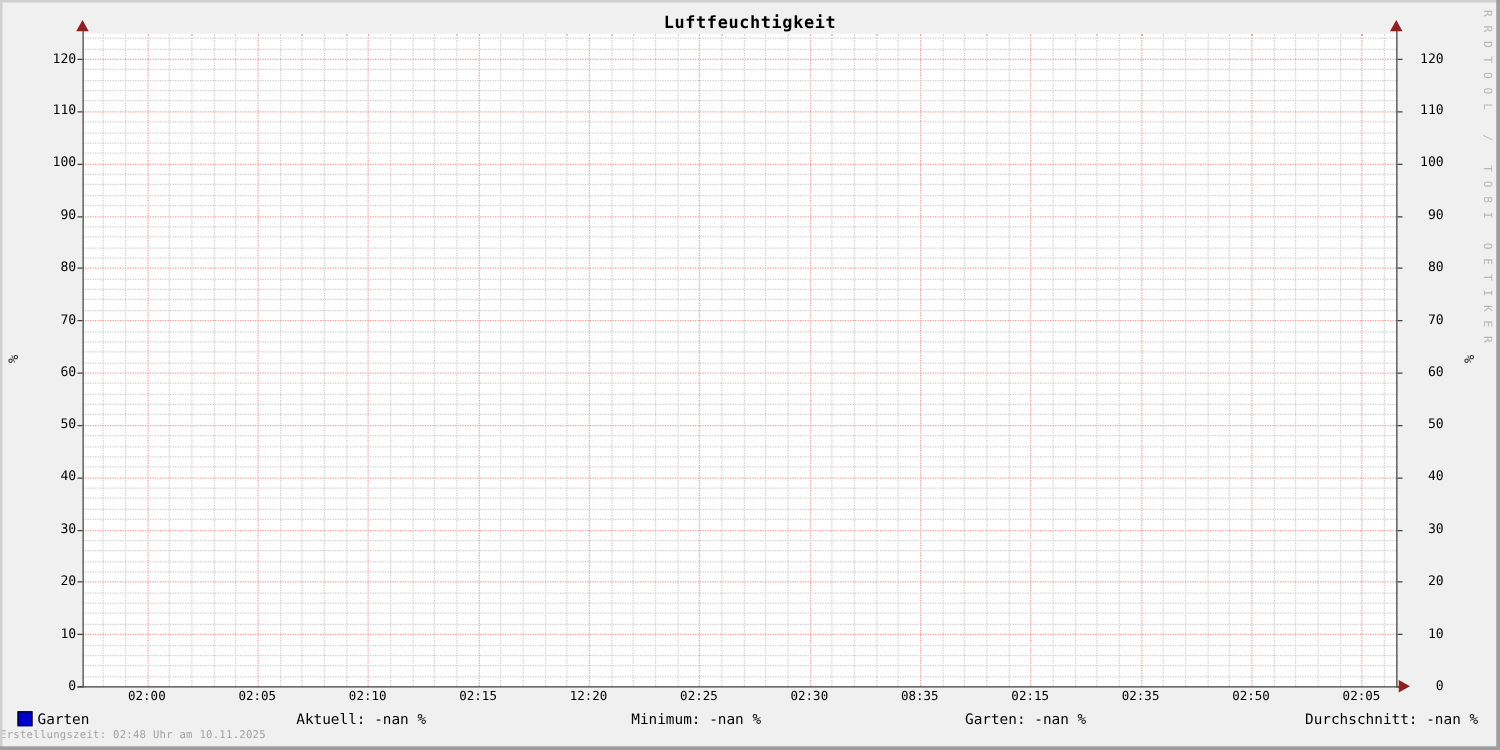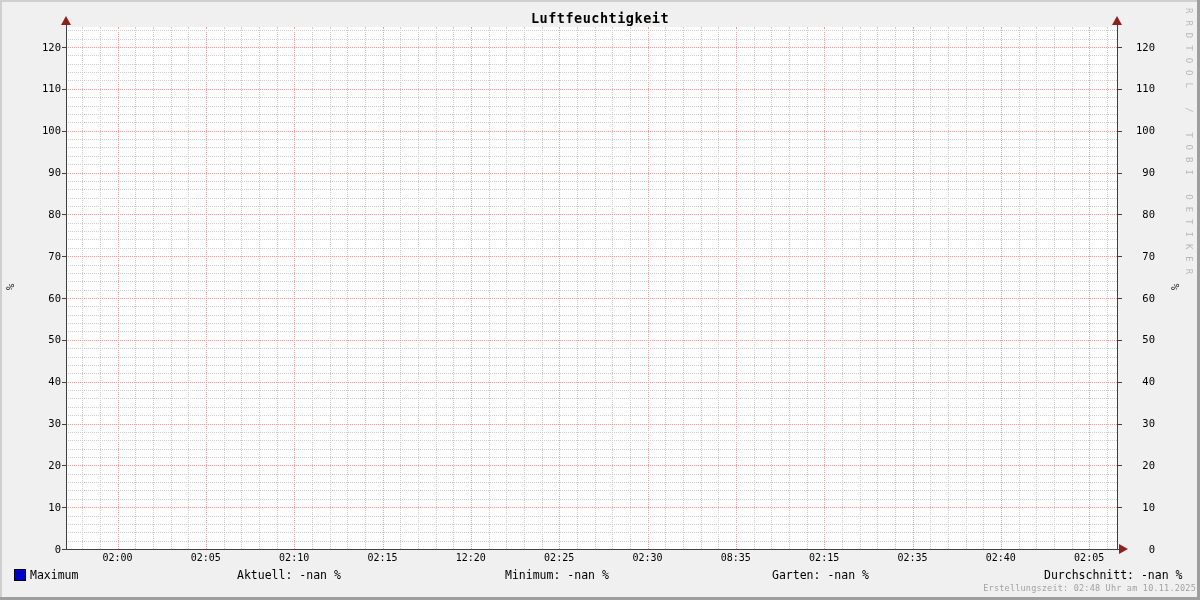--- a/index.html
+++ b/index.html
@@ -59,21 +59,21 @@
 
   .legend-item { position:absolute; top:569px; height:13px; line-height:13px; font-size:11.5px; white-space:nowrap; }
   #legend-swatch { position:absolute; left:14px; top:569px; width:10px; height:10px; border:1px solid #000; }
   #legend-series { left:30px; }
   #stat-aktuell { left:237px; }
   #stat-minimum { left:505px; }
   #stat-maximum { left:772px; }
   #stat-durchschnitt { left:1044px; }
 
   #footer-timestamp {
-    position:absolute; top:583px; left:0; width:1196px; text-align:right;
+    position:absolute; top:583px; left:0; width:1196px; text-align:left;
     font-size:8.5px; letter-spacing:0.2px; color:#a2a2a2;
   }
 </style>
 </head>
 <body>
 
 <div id="graph">
   <div id="chart-title">Luftfeuchtigkeit</div>
 
   <div id="plot-area">
@@ -258,38 +258,38 @@
       <div class="xtick-label" style="left: 87.5px;">02:00</div>
       <div class="xtick-label" style="left: 175.833px;">02:05</div>
       <div class="xtick-label" style="left: 264.167px;">02:10</div>
       <div class="xtick-label" style="left: 352.5px;">02:15</div>
       <div class="xtick-label" style="left: 440.834px;">12:20</div>
       <div class="xtick-label" style="left: 529.168px;">02:25</div>
       <div class="xtick-label" style="left: 617.501px;">02:30</div>
       <div class="xtick-label" style="left: 705.834px;">08:35</div>
       <div class="xtick-label" style="left: 794.168px;">02:15</div>
       <div class="xtick-label" style="left: 882.501px;">02:35</div>
-      <div class="xtick-label" style="left: 970.835px;">02:40</div>
+      <div class="xtick-label" style="left: 970.835px;">02:50</div>
       <div class="xtick-label" style="left: 1059.17px;">02:05</div>
     </div>
 
   <div class="axis" id="y-axis-left"></div>
   <div class="axis" id="y-axis-right"></div>
   <div class="axis" id="x-axis"></div>
   <div class="arrow up" id="arrow-up-left"></div>
   <div class="arrow up" id="arrow-up-right"></div>
   <div class="arrow" id="arrow-right"></div>
 
   <div class="unit-label" id="y-unit-left">%</div>
   <div class="unit-label" id="y-unit-right">%</div>
 
   <div id="watermark">RRDTOOL / TOBI OETIKER</div>
 
   <div id="legend-swatch" style="background: rgb(0, 0, 204);"></div>
-  <div class="legend-item" id="legend-series">Maximum</div>
+  <div class="legend-item" id="legend-series">Garten</div>
   <div class="legend-item" id="stat-aktuell">Aktuell: -nan %</div>
   <div class="legend-item" id="stat-minimum">Minimum: -nan %</div>
   <div class="legend-item" id="stat-maximum">Garten: -nan %</div>
   <div class="legend-item" id="stat-durchschnitt">Durchschnitt: -nan %</div>
 
   <div id="footer-timestamp">Erstellungszeit: 02:48 Uhr am 10.11.2025</div>
 
   <div class="bevel" id="bevel-top"></div>
   <div class="bevel" id="bevel-left"></div>
   <div class="bevel" id="bevel-bottom"></div>

